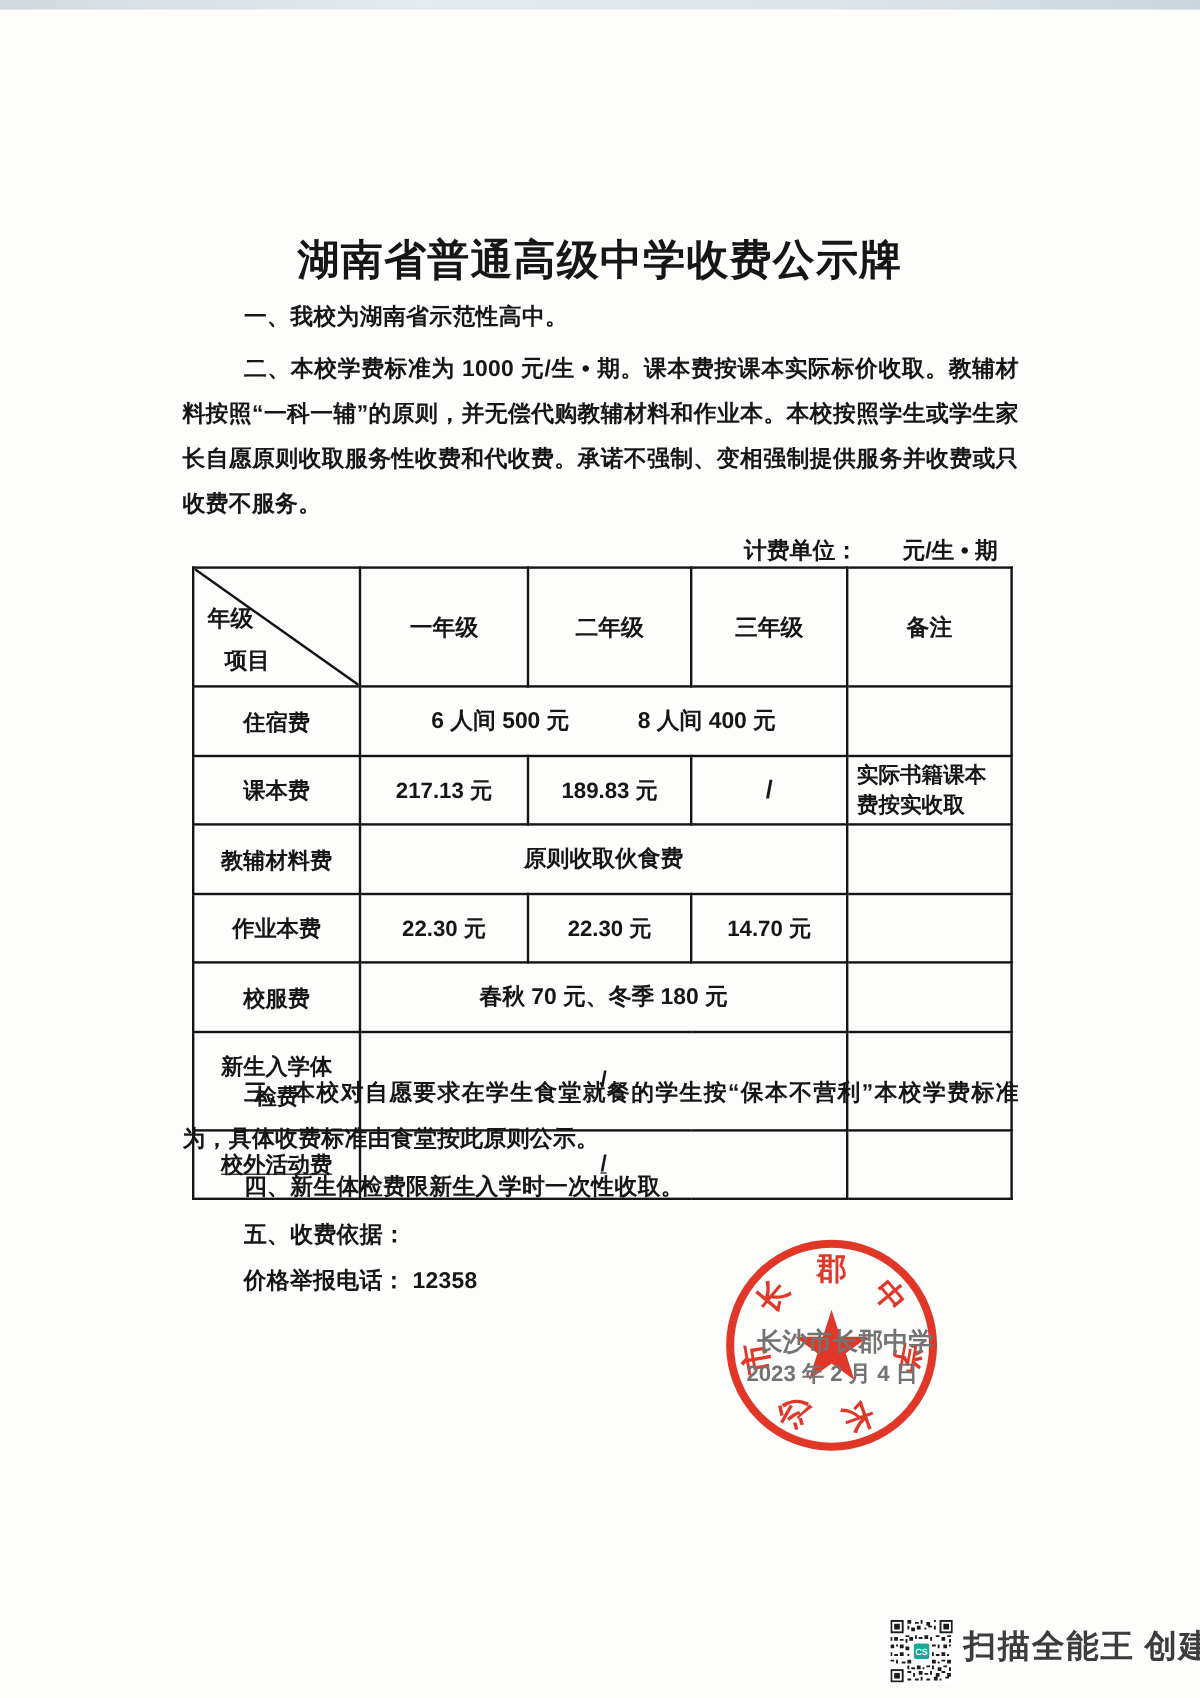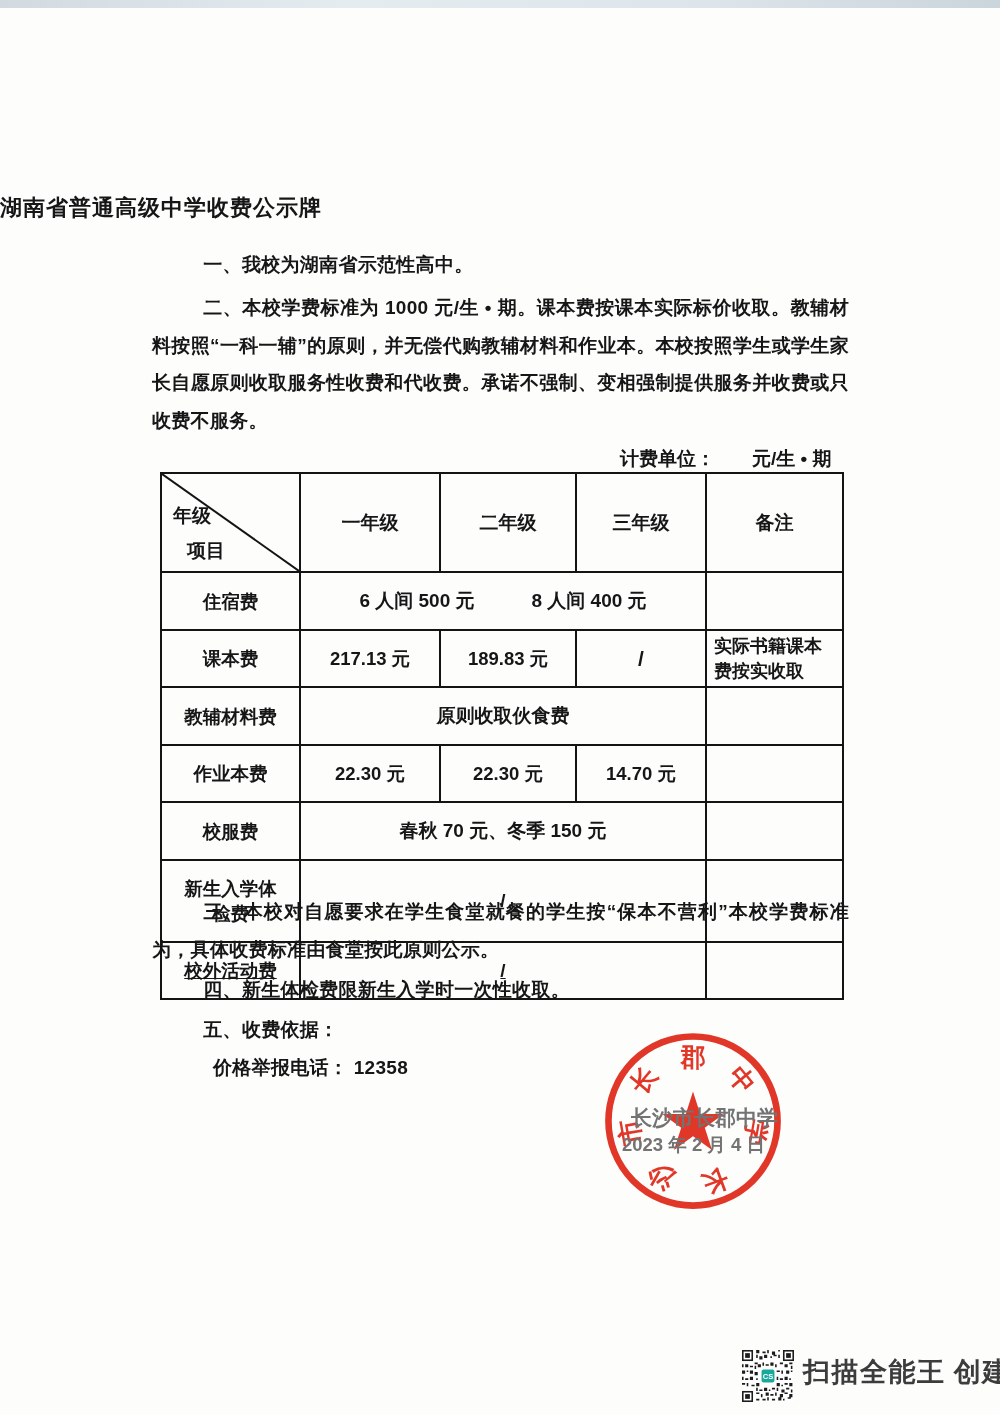--- a/index.html
+++ b/index.html
@@ -8,33 +8,33 @@
     background:#fdfdfc; overflow:hidden;
     font-family:"Liberation Sans", sans-serif; color:#161616;
   }
   .scan-top {
     position:absolute; top:0; left:0; width:100%; height:8px;
     background:linear-gradient(90deg,#c3ced6 0%, #dde6ec 35%, #d3dde4 70%, #b9c7d1 100%);
     opacity:.75;
   }
   .doc-title {
     position:absolute; top:193px; left:0; width:100%;
-    font-size:22px; font-weight:700; letter-spacing:1px;
+    text-align:center; font-size:35px; font-weight:700; letter-spacing:1px;
   }
   .para {
     position:absolute; left:152px; width:697px;
     font-size:19px; font-weight:700; line-height:37.5px;
     text-align:justify; text-indent:2.7em; letter-spacing:.3px;
   }
   .p1 { top:246px; text-align:left; }
   .p2 { top:289px; }
   .p3 { top:893px; }
   .p4 { top:971px; text-align:left; }
   .p5 { top:1011px; text-align:left; }
-  .phone { position:absolute; left:213px; top:1049px; font-size:19px; font-weight:700; line-height:37.5px; letter-spacing:.3px; }
+  .phone { position:absolute; left:203px; top:1049px; font-size:19px; font-weight:700; line-height:37.5px; letter-spacing:.3px; }
   .unit-label { position:absolute; left:620px; top:446px; font-size:19px; font-weight:700; }
   .unit-value { position:absolute; left:752px; top:446px; font-size:19px; font-weight:700; }
 
   table.fee-table {
     position:absolute; left:160px; top:472px; width:682px;
     border-collapse:collapse; table-layout:fixed;
   }
   .fee-table td {
     border:2px solid #141414; text-align:center; vertical-align:middle;
     font-size:18.5px; font-weight:700; padding:15px; overflow:hidden;
@@ -124,21 +124,21 @@
     </tr>
     <tr class="r3">
       <td>作业本费</td>
       <td>22.30 元</td>
       <td>22.30 元</td>
       <td>14.70 元</td>
       <td></td>
     </tr>
     <tr class="r4">
       <td>校服费</td>
-      <td colspan="3" class="span-cell">春秋 70 元、冬季 150 元</td>
+      <td colspan="3" class="span-cell">春秋 70 元、冬季 180 元</td>
       <td></td>
     </tr>
     <tr class="r5">
       <td>新生入学体检费</td>
       <td colspan="3" class="span-cell slash">/</td>
       <td></td>
     </tr>
     <tr class="r6">
       <td>校外活动费</td>
       <td colspan="3" class="span-cell slash">/</td>

